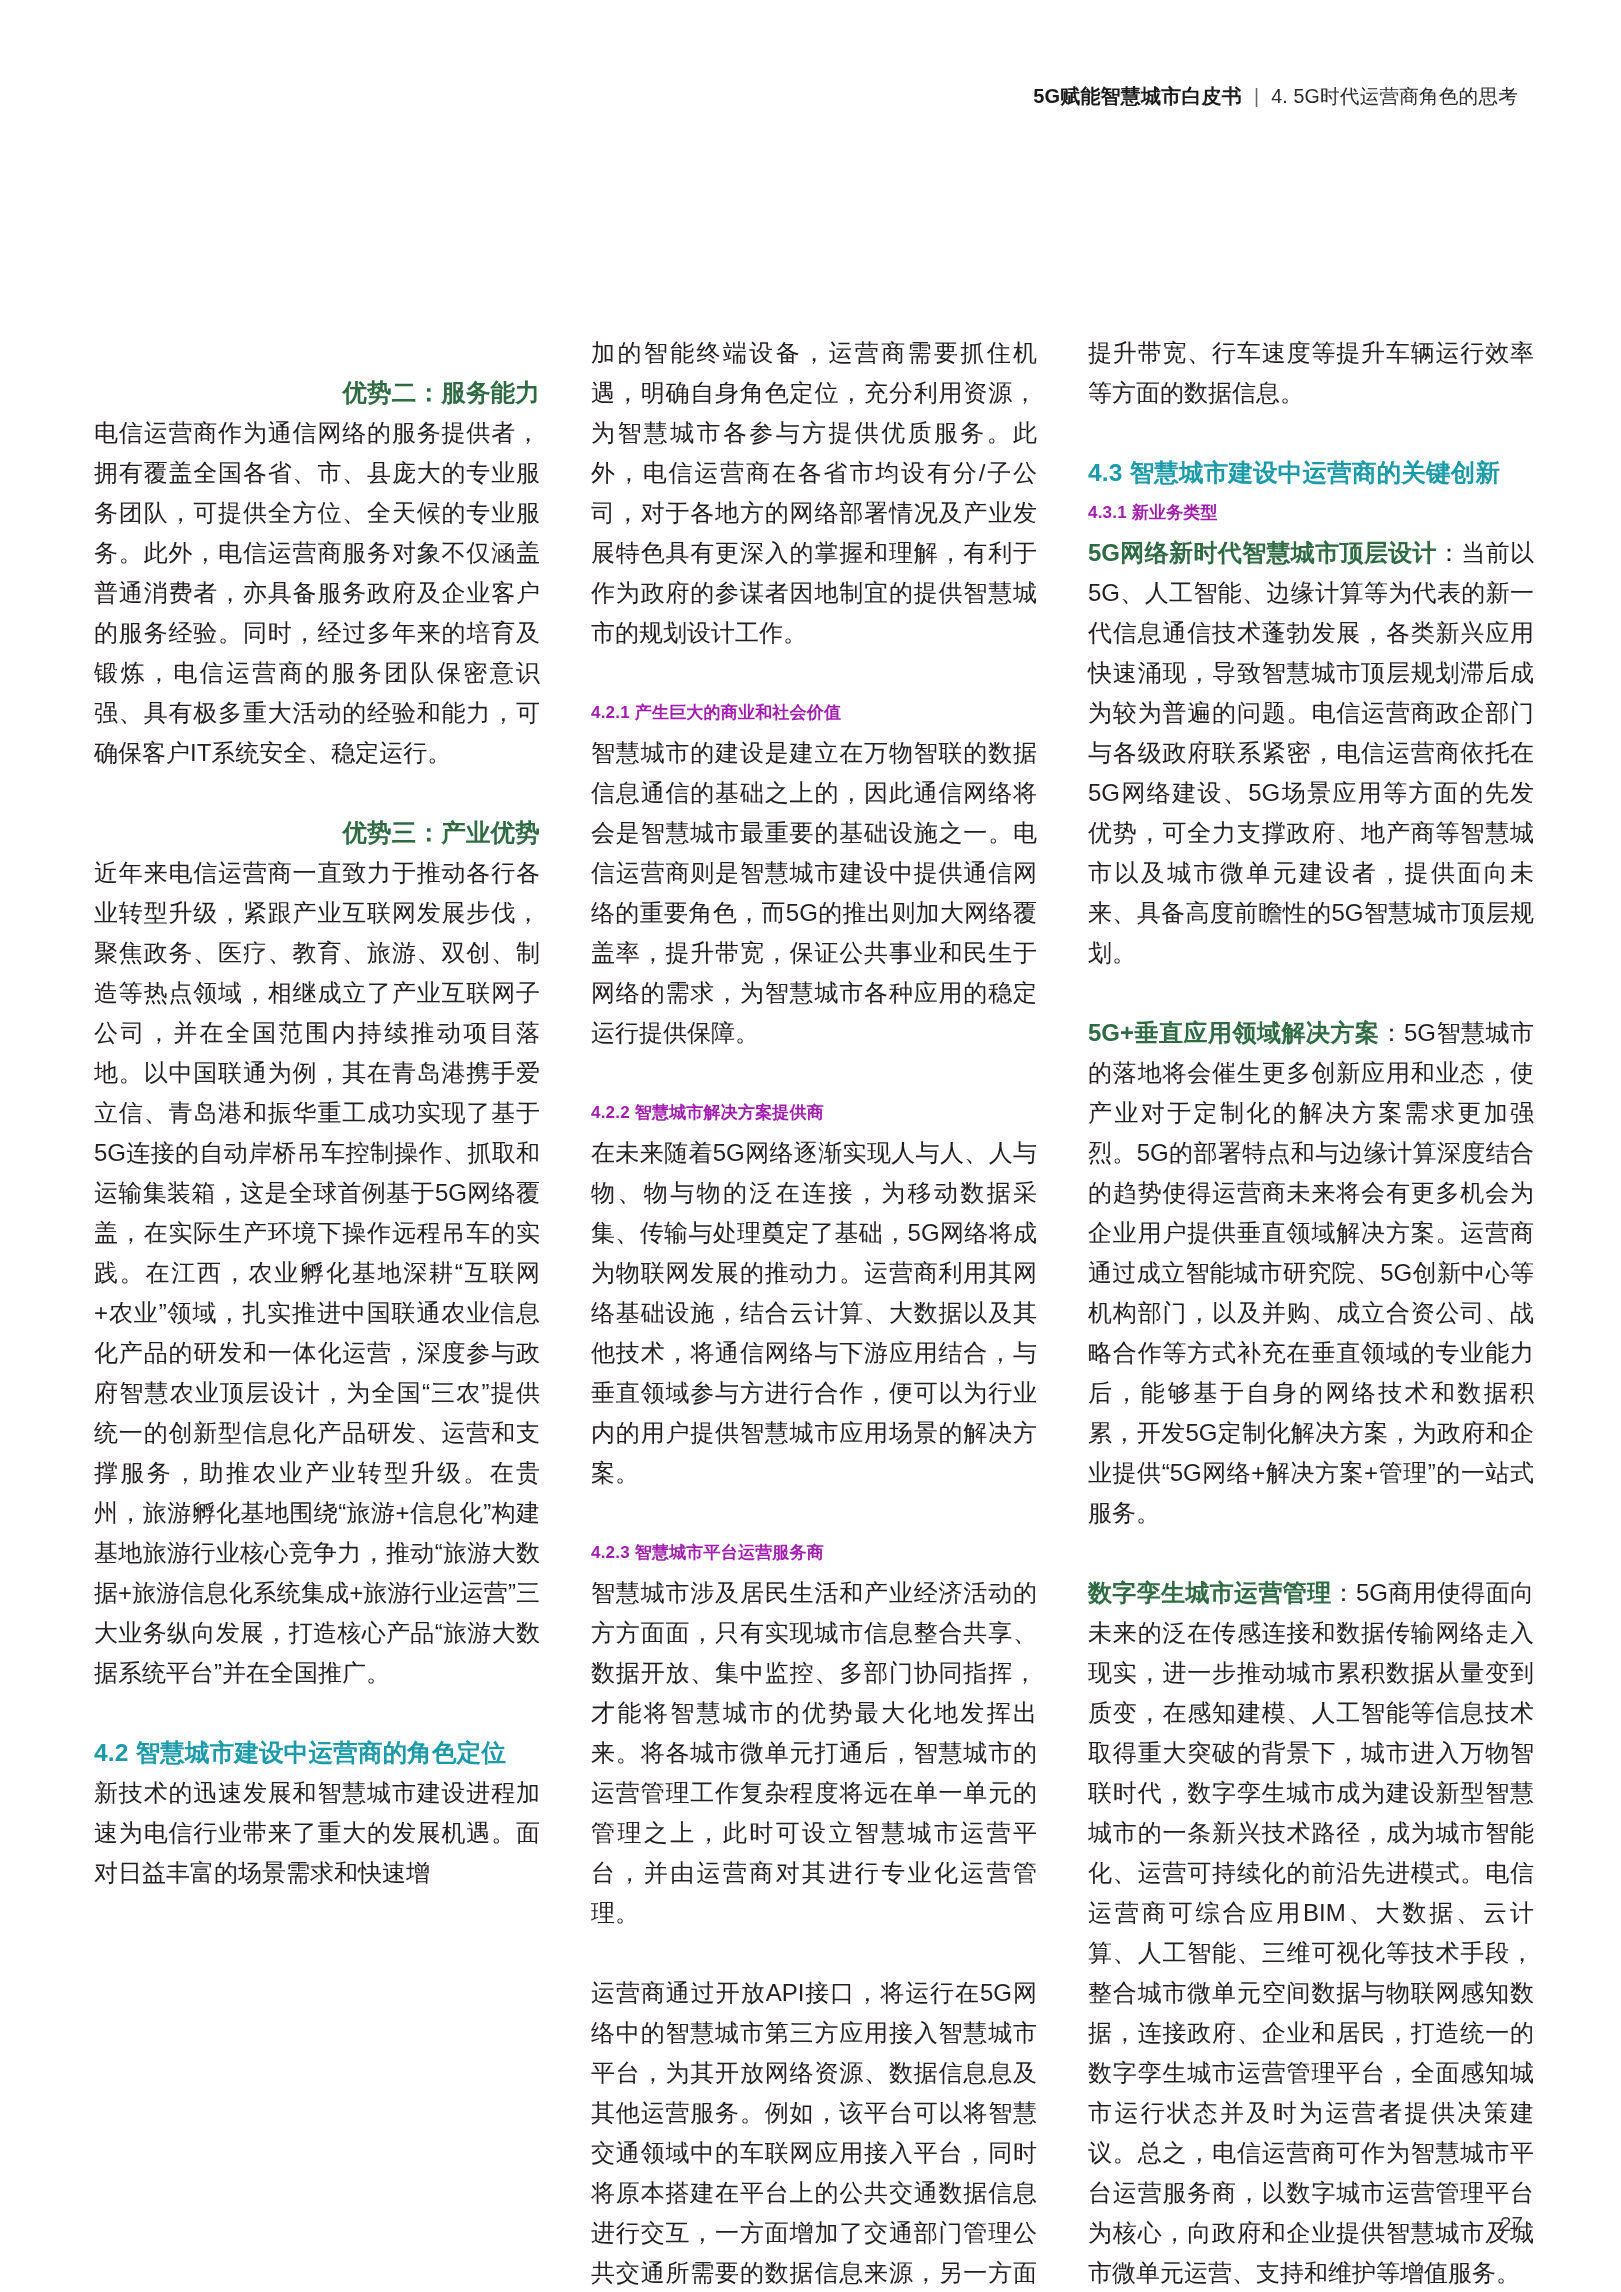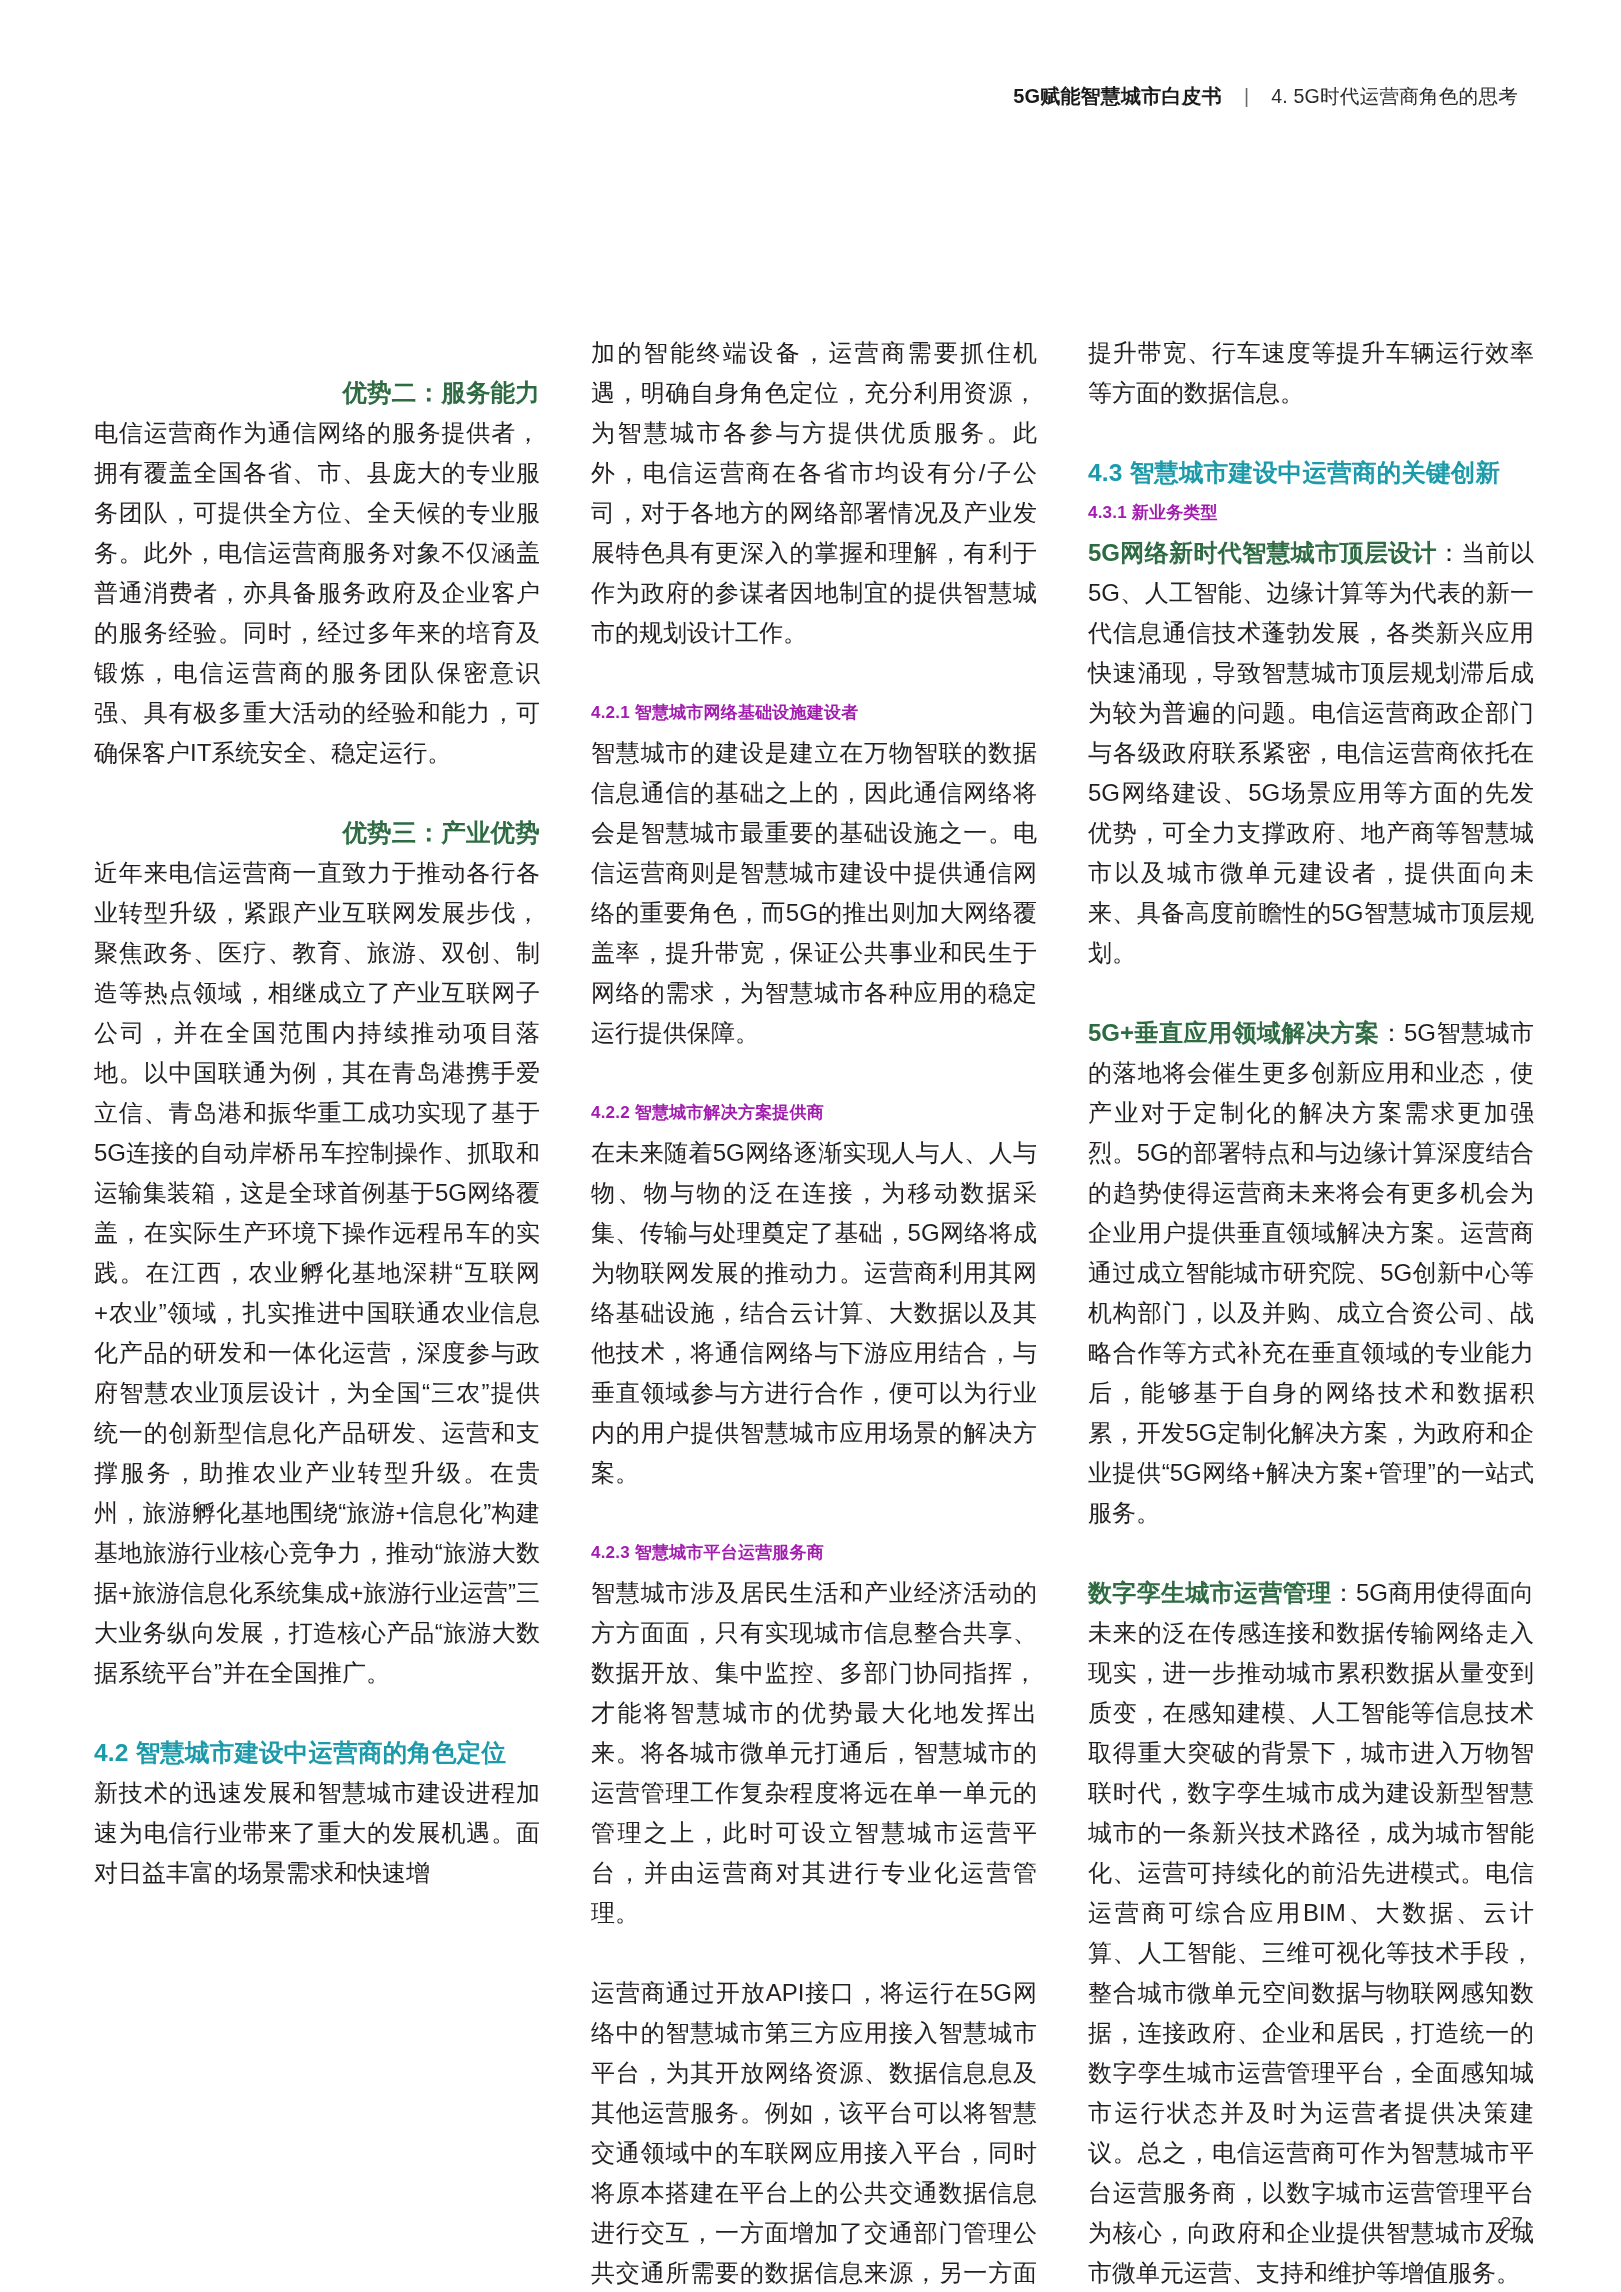--- a/index.html
+++ b/index.html
@@ -17,21 +17,21 @@
     overflow: hidden;
   }
 
   
   .page-header {
     position: absolute;
     top: 83px;
     right: 103px;
     display: flex;
     align-items: baseline;
-    gap: 22px;
+    gap: 12px;
     white-space: nowrap;
   }
   .header-title {
     font-size: 20px;
     font-weight: bold;
     color: #1a1a1a;
     letter-spacing: 0.2px;
   }
   .header-sep {
     font-size: 19.6px;
@@ -140,21 +140,21 @@
       <h3 class="h-green spacer-before">优势三：产业优势</h3>
       <p class="body tight">近年来电信运营商一直致力于推动各行各业转型升级，紧跟产业互联网发展步伐，聚焦政务、医疗、教育、旅游、双创、制造等热点领域，相继成立了产业互联网子公司，并在全国范围内持续推动项目落地。以中国联通为例，其在青岛港携手爱立信、青岛港和振华重工成功实现了基于5G连接的自动岸桥吊车控制操作、抓取和运输集装箱，这是全球首例基于5G网络覆盖，在实际生产环境下操作远程吊车的实践。在江西，农业孵化基地深耕“互联网+农业”领域，扎实推进中国联通农业信息化产品的研发和一体化运营，深度参与政府智慧农业顶层设计，为全国“三农”提供统一的创新型信息化产品研发、运营和支撑服务，助推农业产业转型升级。在贵州，旅游孵化基地围绕“旅游+信息化”构建基地旅游行业核心竞争力，推动“旅游大数据+旅游信息化系统集成+旅游行业运营”三大业务纵向发展，打造核心产品“旅游大数据系统平台”并在全国推广。</p>
 
       <h2 class="h-teal spacer-before">4.2 智慧城市建设中运营商的角色定位</h2>
       <p class="body tight">新技术的迅速发展和智慧城市建设进程加速为电信行业带来了重大的发展机遇。面对日益丰富的场景需求和快速增</p>
     </div>
 
     <div class="col">
       <p class="body">加的智能终端设备，运营商需要抓住机遇，明确自身角色定位，充分利用资源，为智慧城市各参与方提供优质服务。此外，电信运营商在各省市均设有分/子公司，对于各地方的网络部署情况及产业发展特色具有更深入的掌握和理解，有利于作为政府的参谋者因地制宜的提供智慧城市的规划设计工作。</p>
 
-      <h3 class="h-gray spacer-before">4.2.1 智慧城市网络基础设施建设者</h3>
+      <h3 class="h-gray spacer-before">4.2.1 产生巨大的商业和社会价值</h3>
       <p class="body tight">智慧城市的建设是建立在万物智联的数据信息通信的基础之上的，因此通信网络将会是智慧城市最重要的基础设施之一。电信运营商则是智慧城市建设中提供通信网络的重要角色，而5G的推出则加大网络覆盖率，提升带宽，保证公共事业和民生于网络的需求，为智慧城市各种应用的稳定运行提供保障。</p>
 
       <h3 class="h-gray spacer-before">4.2.2 智慧城市解决方案提供商</h3>
       <p class="body tight">在未来随着5G网络逐渐实现人与人、人与物、物与物的泛在连接，为移动数据采集、传输与处理奠定了基础，5G网络将成为物联网发展的推动力。运营商利用其网络基础设施，结合云计算、大数据以及其他技术，将通信网络与下游应用结合，与垂直领域参与方进行合作，便可以为行业内的用户提供智慧城市应用场景的解决方案。</p>
 
       <h3 class="h-gray spacer-before">4.2.3 智慧城市平台运营服务商</h3>
       <p class="body tight">智慧城市涉及居民生活和产业经济活动的方方面面，只有实现城市信息整合共享、数据开放、集中监控、多部门协同指挥，才能将智慧城市的优势最大化地发挥出来。将各城市微单元打通后，智慧城市的运营管理工作复杂程度将远在单一单元的管理之上，此时可设立智慧城市运营平台，并由运营商对其进行专业化运营管理。</p>
 
       <p class="body">运营商通过开放API接口，将运行在5G网络中的智慧城市第三方应用接入智慧城市平台，为其开放网络资源、数据信息息及其他运营服务。例如，该平台可以将智慧交通领域中的车联网应用接入平台，同时将原本搭建在平台上的公共交通数据信息进行交互，一方面增加了交通部门管理公共交通所需要的数据信息来源，另一方面也为车联网应用提供了</p>
     </div>

